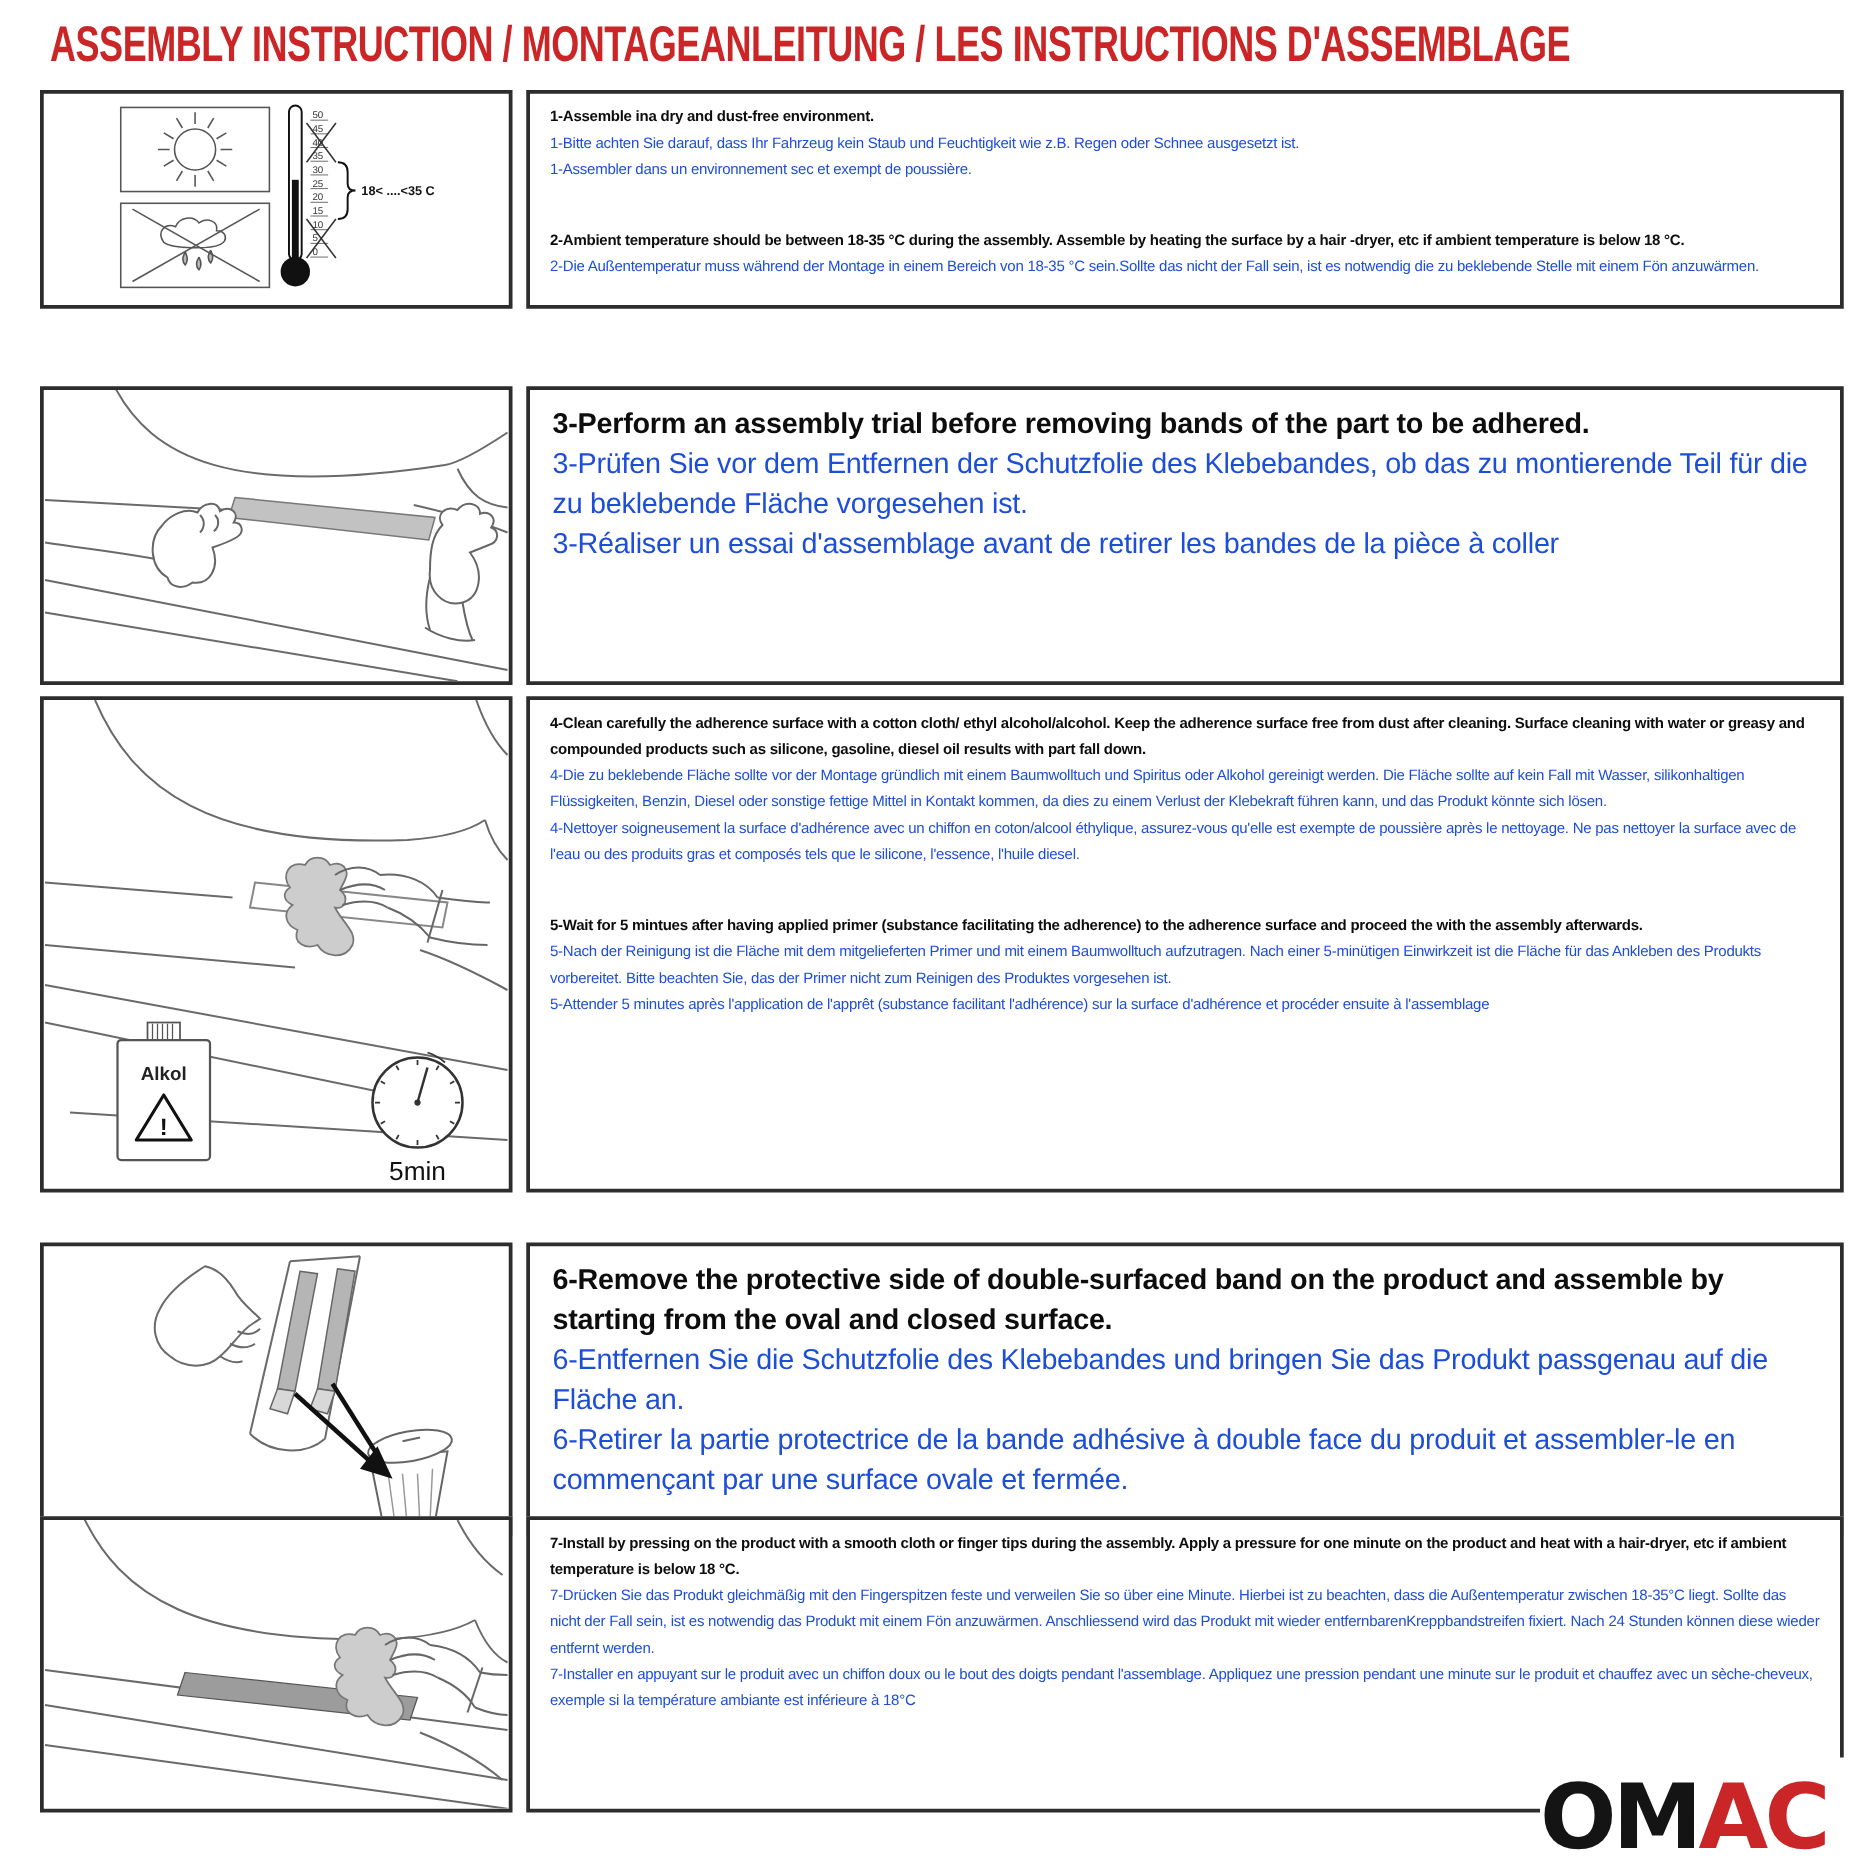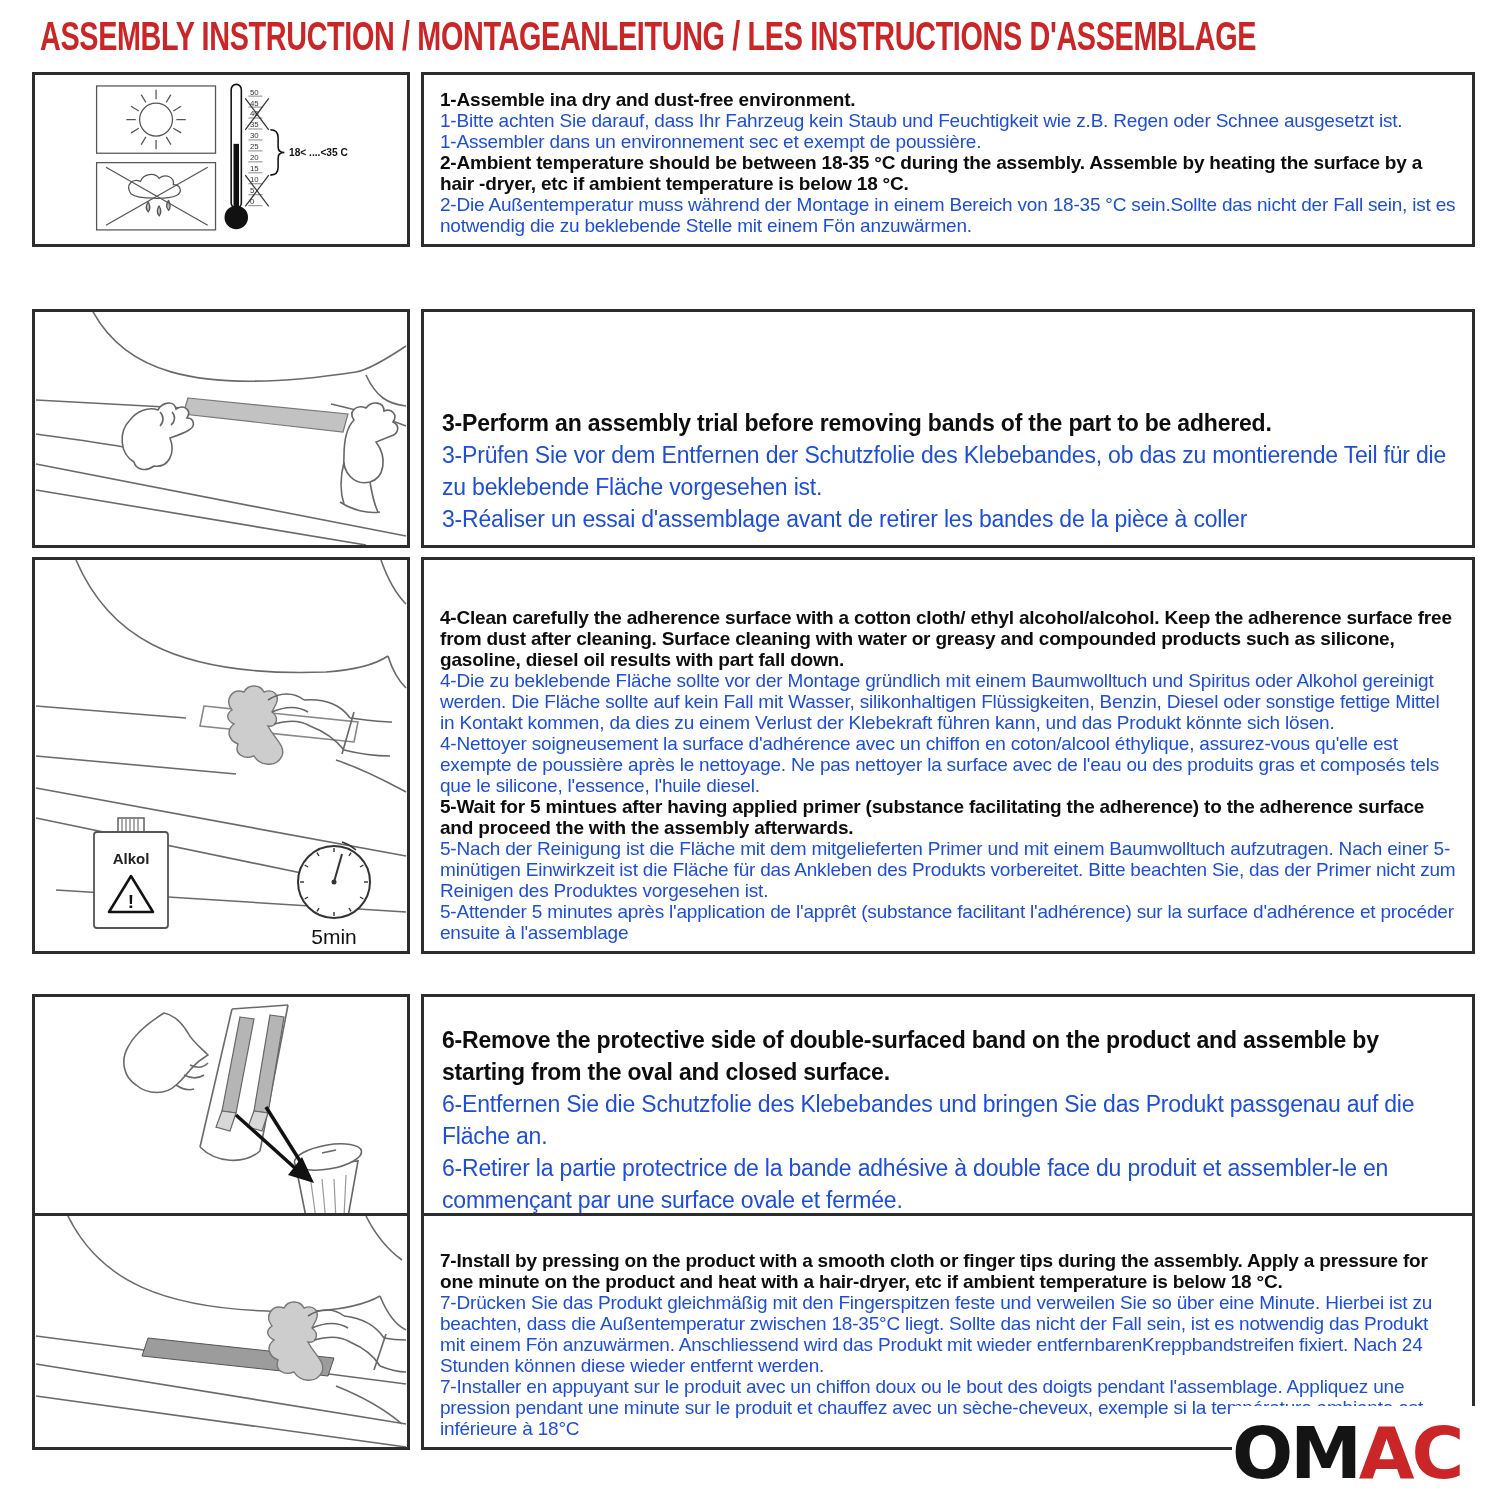--- a/index.html
+++ b/index.html
@@ -1,25 +1,25 @@
 <!DOCTYPE html>
 <html><head>
 <meta charset="utf-8">
 <style>
   *{margin:0;padding:0;box-sizing:border-box}
   html,body{width:1500px;height:1500px;background:#fff;font-family:"Liberation Sans",sans-serif;position:relative;overflow:hidden}
   .title{position:absolute;left:40px;top:14px;font-size:40px;font-weight:bold;color:#cb2627;white-space:nowrap;letter-spacing:-0.5px;transform:scaleX(0.72);transform-origin:left center}
   .box{position:absolute;border:3px solid #2d2d2d;background:#fff}
   .illu{left:32px;width:378px;overflow:hidden}
   .tbox{left:421px;width:1054px;display:flex;flex-direction:column;color:#333}
-  .sm{font-size:19px;line-height:21px;letter-spacing:-0.2px;padding:8px 16px;justify-content:flex-end}
-  .lg{font-size:23px;line-height:32px;letter-spacing:-0.2px;padding:10px 18px;justify-content:flex-end}
+  .sm{font-size:12px;line-height:21px;letter-spacing:-0.2px;padding:8px 16px;justify-content:flex-start}
+  .lg{font-size:23px;line-height:32px;letter-spacing:-0.2px;padding:10px 18px;justify-content:flex-start}
   p{color:#1d4ed8}
   p.b{font-weight:bold;color:#0d0d0d}
-  .blk + .blk{margin-top:0}
+  .blk + .blk{margin-top:36px}
   .r1{top:72px;height:175px}
   .r2{top:309px;height:239px}
   .r3{top:557px;height:397px}
   .r4{top:994px;height:235px}
   .r5{top:1213px;height:237px}
   svg{display:block;width:100%;height:100%}
   .logo{position:absolute;left:1232px;top:1406px;width:252px;height:94px;background:#fff;display:flex;align-items:center;font-family:"DejaVu Sans",sans-serif;font-weight:bold;font-size:72px;letter-spacing:-3px;line-height:1;z-index:5}
   .logo .pblack{color:#141414}
   .logo .pred{color:#cb2627}
 </style>

